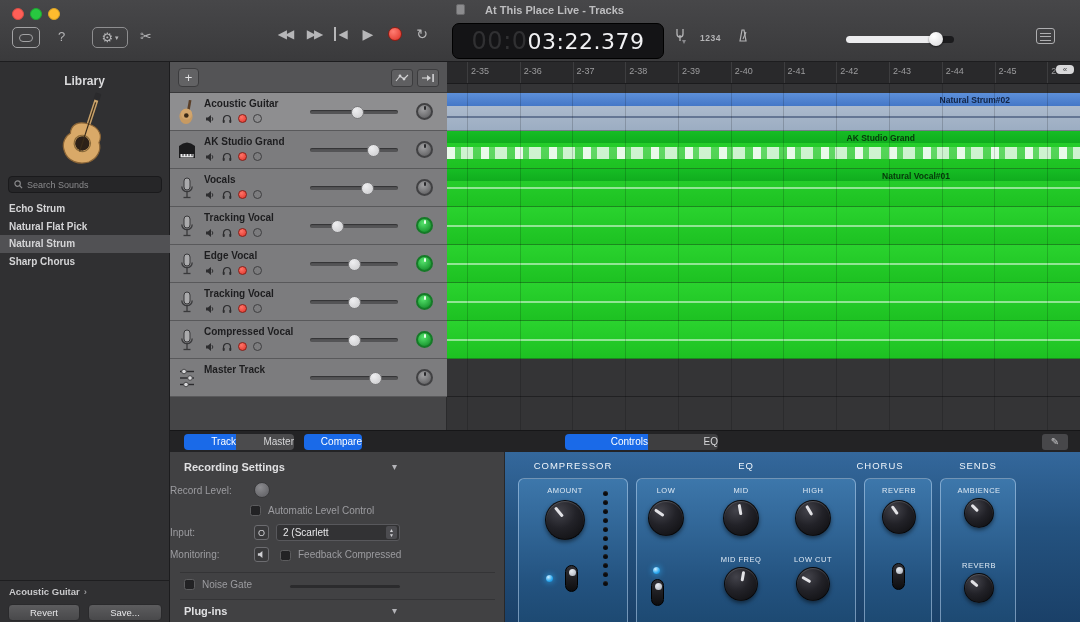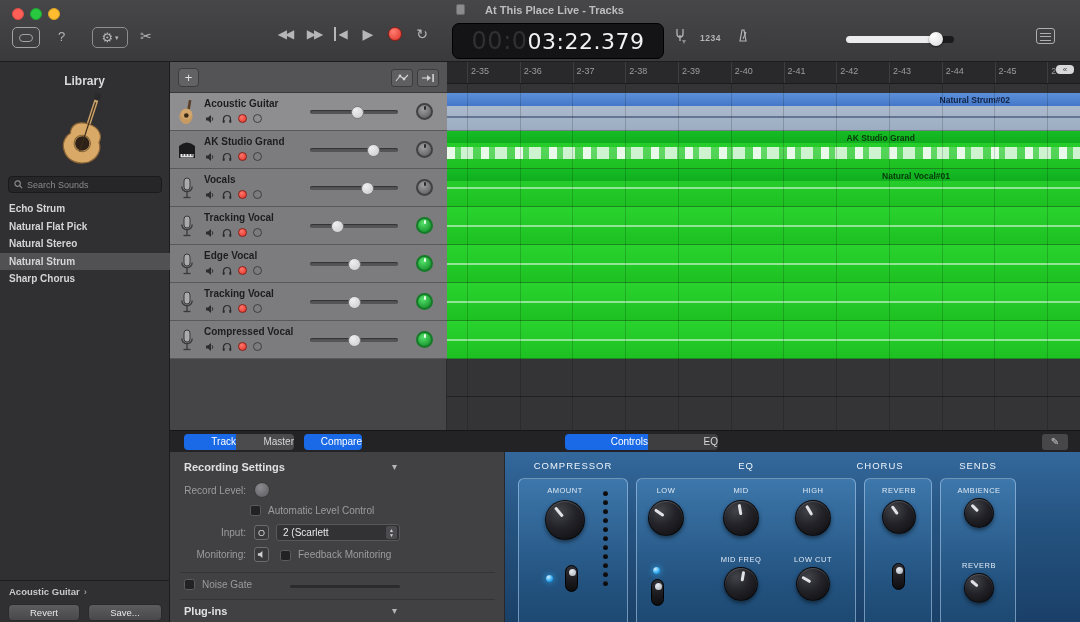--- a/index.html
+++ b/index.html
@@ -129,21 +129,21 @@
   .bb-compare{left:134px;width:58px;border-radius:4px;background:var(--accent,#1a6ae8)}
   .bb-controls{left:395px;width:83px;border-radius:4px 0 0 4px;background:var(--accent,#1a6ae8)}
   .bb-eq{left:478px;width:70px;border-radius:0 4px 4px 0;background:#3e3e40;color:#d6d6d8}
   .bb-pencil{position:absolute;right:12px;top:3px;width:26px;height:16px;background:#47474a;border-radius:3px;
     color:#c8c8ca;font-size:10px;line-height:15px;text-align:center}
 
   
   .settings{position:absolute;left:170px;top:452px;width:335px;height:170px;background:#414143;border-right:1px solid #28282a}
   .set-header{position:absolute;left:14px;font-size:11px;font-weight:bold;color:#e0e0e2}
   .chev{position:absolute;left:222px;font-size:10px;color:#b4b4b8}
-  .lab{position:absolute;left:0;width:76px;text-align:right;font-size:10px;color:#9c9ca0}
+  .lab{position:absolute;left:0;width:76px;text-align:left;font-size:10px;color:#9c9ca0}
   .rl-knob{position:absolute;left:84px;top:30px;width:16px;height:16px;border-radius:50%;
     background:radial-gradient(circle at 38% 32%,#8c8c90,#5a5a5e);border:1px solid #39393b}
   .cbx{position:absolute;width:11px;height:11px;border-radius:2.5px;background:#222224;border:1px solid #5c5c5e}
   .sm-lab{position:absolute;font-size:10px;color:#9c9ca0;white-space:nowrap}
   .fmt-btn{position:absolute;left:84px;top:73px;width:15px;height:15px;border:1px solid #6c6c70;border-radius:3px;
     background:#39393b;color:#d2d2d6;font-size:9px;text-align:center;line-height:14px}
   .dropdown{position:absolute;left:106px;top:72px;width:124px;height:17px;background:#323234;border:1px solid #58585c;
     border-radius:3px;display:flex;align-items:center}
   .dropdown .val{flex:1;font-size:10px;color:#e8e8ea;padding-left:6px;white-space:nowrap;overflow:hidden}
   .stepper{width:11px;height:13px;margin-right:2px;background:#4c4c50;border-radius:2px;display:flex;flex-direction:column;
@@ -251,21 +251,20 @@
     <div class="search">
       <svg width="9" height="9" viewBox="0 0 10 10">
           <circle cx="4" cy="4" r="3" fill="none" stroke="#8a8a8c" stroke-width="1.3"></circle>
           <line x1="6.4" y1="6.4" x2="9" y2="9" stroke="#8a8a8c" stroke-width="1.3"></line>
         </svg>
       <input placeholder="Search Sounds" style="">
     </div>
     <div class="lib-list">
         <div class="lib-item">Echo Strum</div>
         <div class="lib-item">Natural Flat Pick</div>
-        <div class="lib-item">Natural Stereo</div>
         <div class="lib-item sel">Natural Strum</div>
         <div class="lib-item">Sharp Chorus</div>
       </div>
     <div class="lib-footer-sep"></div>
     <div class="lib-footer">
       <span>Acoustic Guitar</span>
       <span class="chv">›</span>
     </div>
     <div class="side-btn revert">Revert</div>
     <div class="side-btn save">Save...</div>
@@ -491,20 +490,37 @@
                 <rect x="7.3" y="5.8" width="2" height="3.2" rx="0.9" fill="#2d2d2f"></rect>
               </svg>
             </span>
             <span class="tb rec"></span>
             <span class="tb inp"></span>
           </div>
           <div class="t-slider">
             <span class="t-thumb" style="left: 37.5px;"></span>
           </div>
           <div class="t-knob green"></div>
+        </div>
+        <div class="track-row">
+          <div class="t-icon"><svg width="22" height="26" viewBox="0 0 22 26">
+              <g stroke="#2c2c2e" stroke-width="1.4">
+                <line x1="4" y1="6.5" x2="18" y2="6.5"></line>
+                <line x1="4" y1="13" x2="18" y2="13"></line>
+                <line x1="4" y1="19.5" x2="18" y2="19.5"></line>
+              </g>
+              <circle cx="8" cy="6.5" r="2.3" fill="#d8d8da" stroke="#48484a"></circle>
+              <circle cx="14" cy="13" r="2.3" fill="#d8d8da" stroke="#48484a"></circle>
+              <circle cx="10" cy="19.5" r="2.3" fill="#d8d8da" stroke="#48484a"></circle>
+            </svg></div>
+          <div class="t-name">Master Track</div>
+          <div class="t-slider">
+            <span class="t-thumb" style="left: 58.5px;"></span>
+          </div>
+          <div class="t-knob"></div>
         </div>
       </div>
   </section>
 
   <section class="timeline">
     <div class="ruler">
         <div class="ruler-cell">2-35</div>
         <div class="ruler-cell">2-36</div>
         <div class="ruler-cell">2-37</div>
         <div class="ruler-cell">2-38</div>
@@ -583,21 +599,21 @@
         </span>
     </div>
 
     <span class="lab" style="top:97px">Monitoring:</span>
     <span class="mon-btn">
       <svg width="9" height="9" viewBox="0 0 10 10">
           <path d="M1 3.5h2L6 1v8L3 6.5H1z" fill="#cfcfd3"></path>
         </svg>
     </span>
     <span class="cbx" style="left:110px;top:98px"></span>
-    <span class="sm-lab" style="left:128px;top:97px">Feedback Monitoring</span>
+    <span class="sm-lab" style="left:128px;top:97px">Feedback Compressed</span>
 
     <div class="sep" style="top:120px"></div>
     <span class="cbx" style="left:14px;top:127px"></span>
     <span class="sm-lab" style="left:32px;top:127px">Noise Gate</span>
     <div class="ng-slider"></div>
 
     <div class="sep" style="top:147px"></div>
     <div class="set-header" style="top:153px">Plug-ins</div>
     <span class="chev" style="top:153px">▾</span>
   </section>

